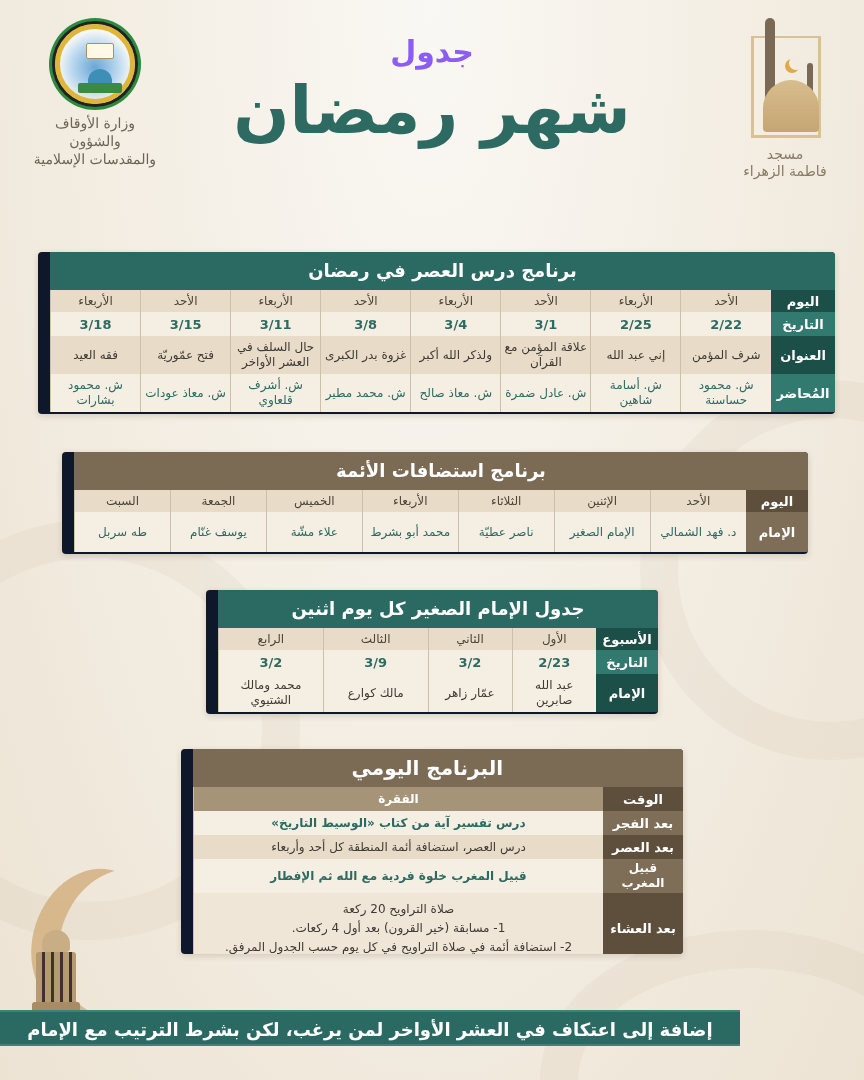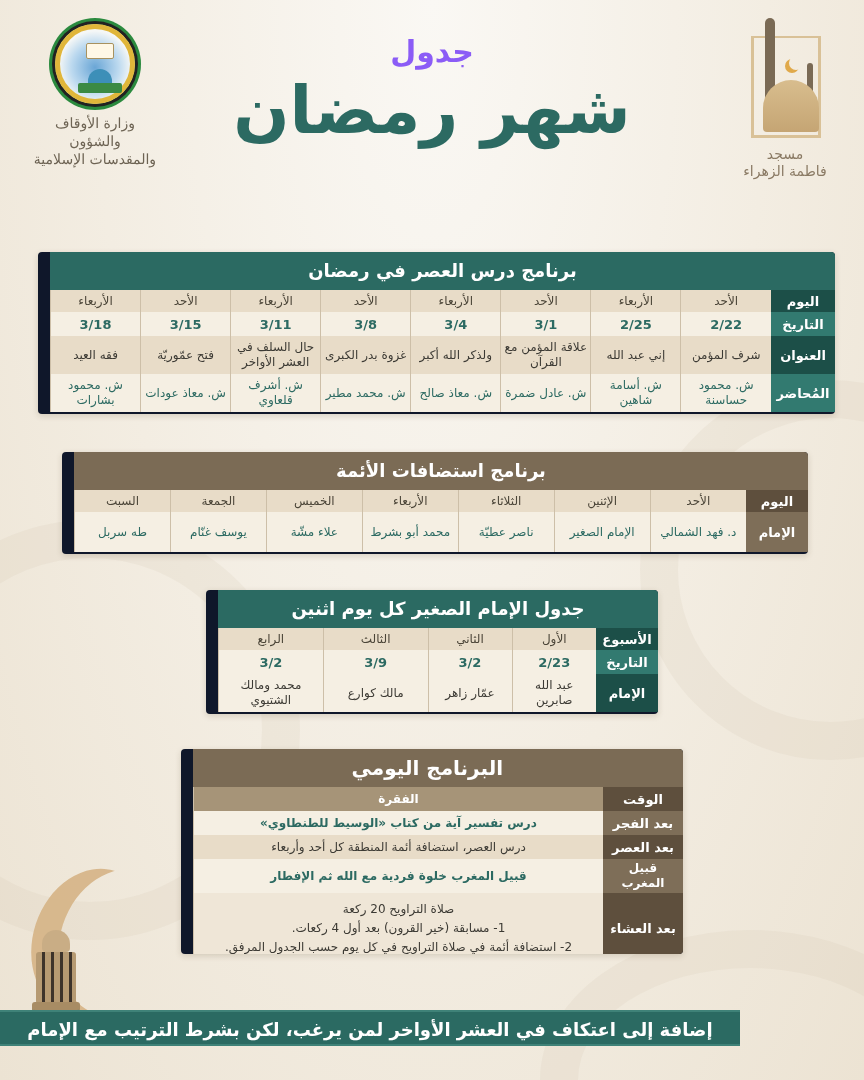--- a/index.html
+++ b/index.html
@@ -286,21 +286,21 @@
         <col style="width:80px">
         <col>
       </colgroup>
     <tbody>
         <tr style="height:24px;">
       <td class="lbl bdk">الوقت</td>
       <td style="background:#a69478; color:#fff; font-weight:bold;">الفقرة</td>
     </tr>
     <tr style="height:24px;">
       <td class="lbl blt">بعد الفجر</td>
-      <td style="background:#f5efe3; color:#2c6a62; font-weight:bold;">درس تفسير آية من كتاب «الوسيط للطنطاوي»</td>
+      <td style="background:#f5efe3; color:#2c6a62; font-weight:bold;">درس تفسير آية من كتاب «الوسيط التاريخ»</td>
     </tr>
     <tr style="height:24px;">
       <td class="lbl bdk">بعد العصر</td>
       <td style="background:#e8dcc8; color:#3c3a34;">درس العصر، استضافة أئمة المنطقة كل أحد وأربعاء</td>
     </tr>
     <tr style="height:24px;">
       <td class="lbl blt" style="font-size:12px;">قبيل المغرب</td>
       <td style="background:#f5efe3; color:#2c6a62; font-weight:bold;margin-top:28px;">قبيل المغرب خلوة فردية مع الله ثم الإفطار</td>
     </tr>
     <tr style="height:70px;">

